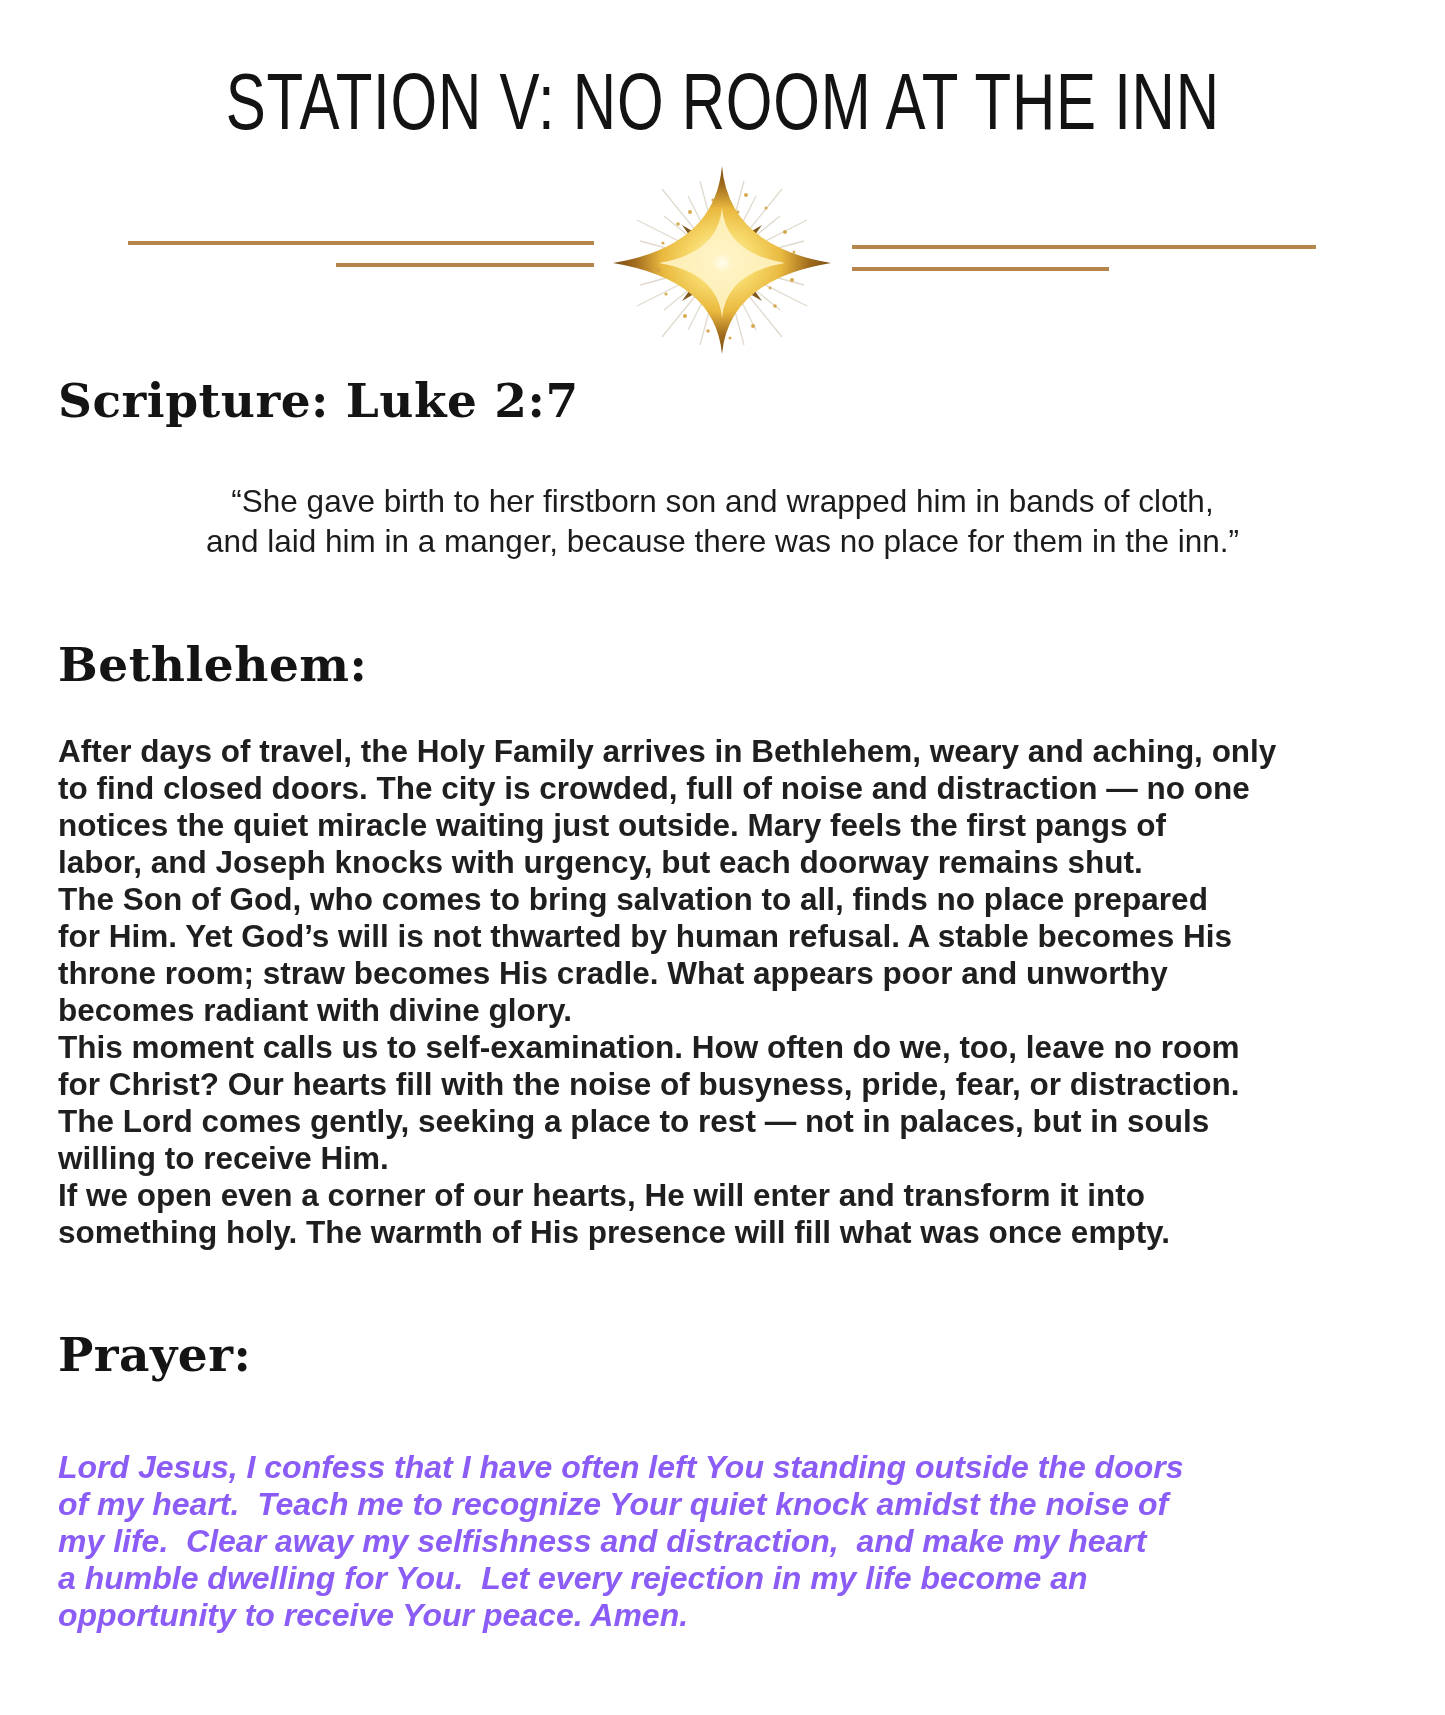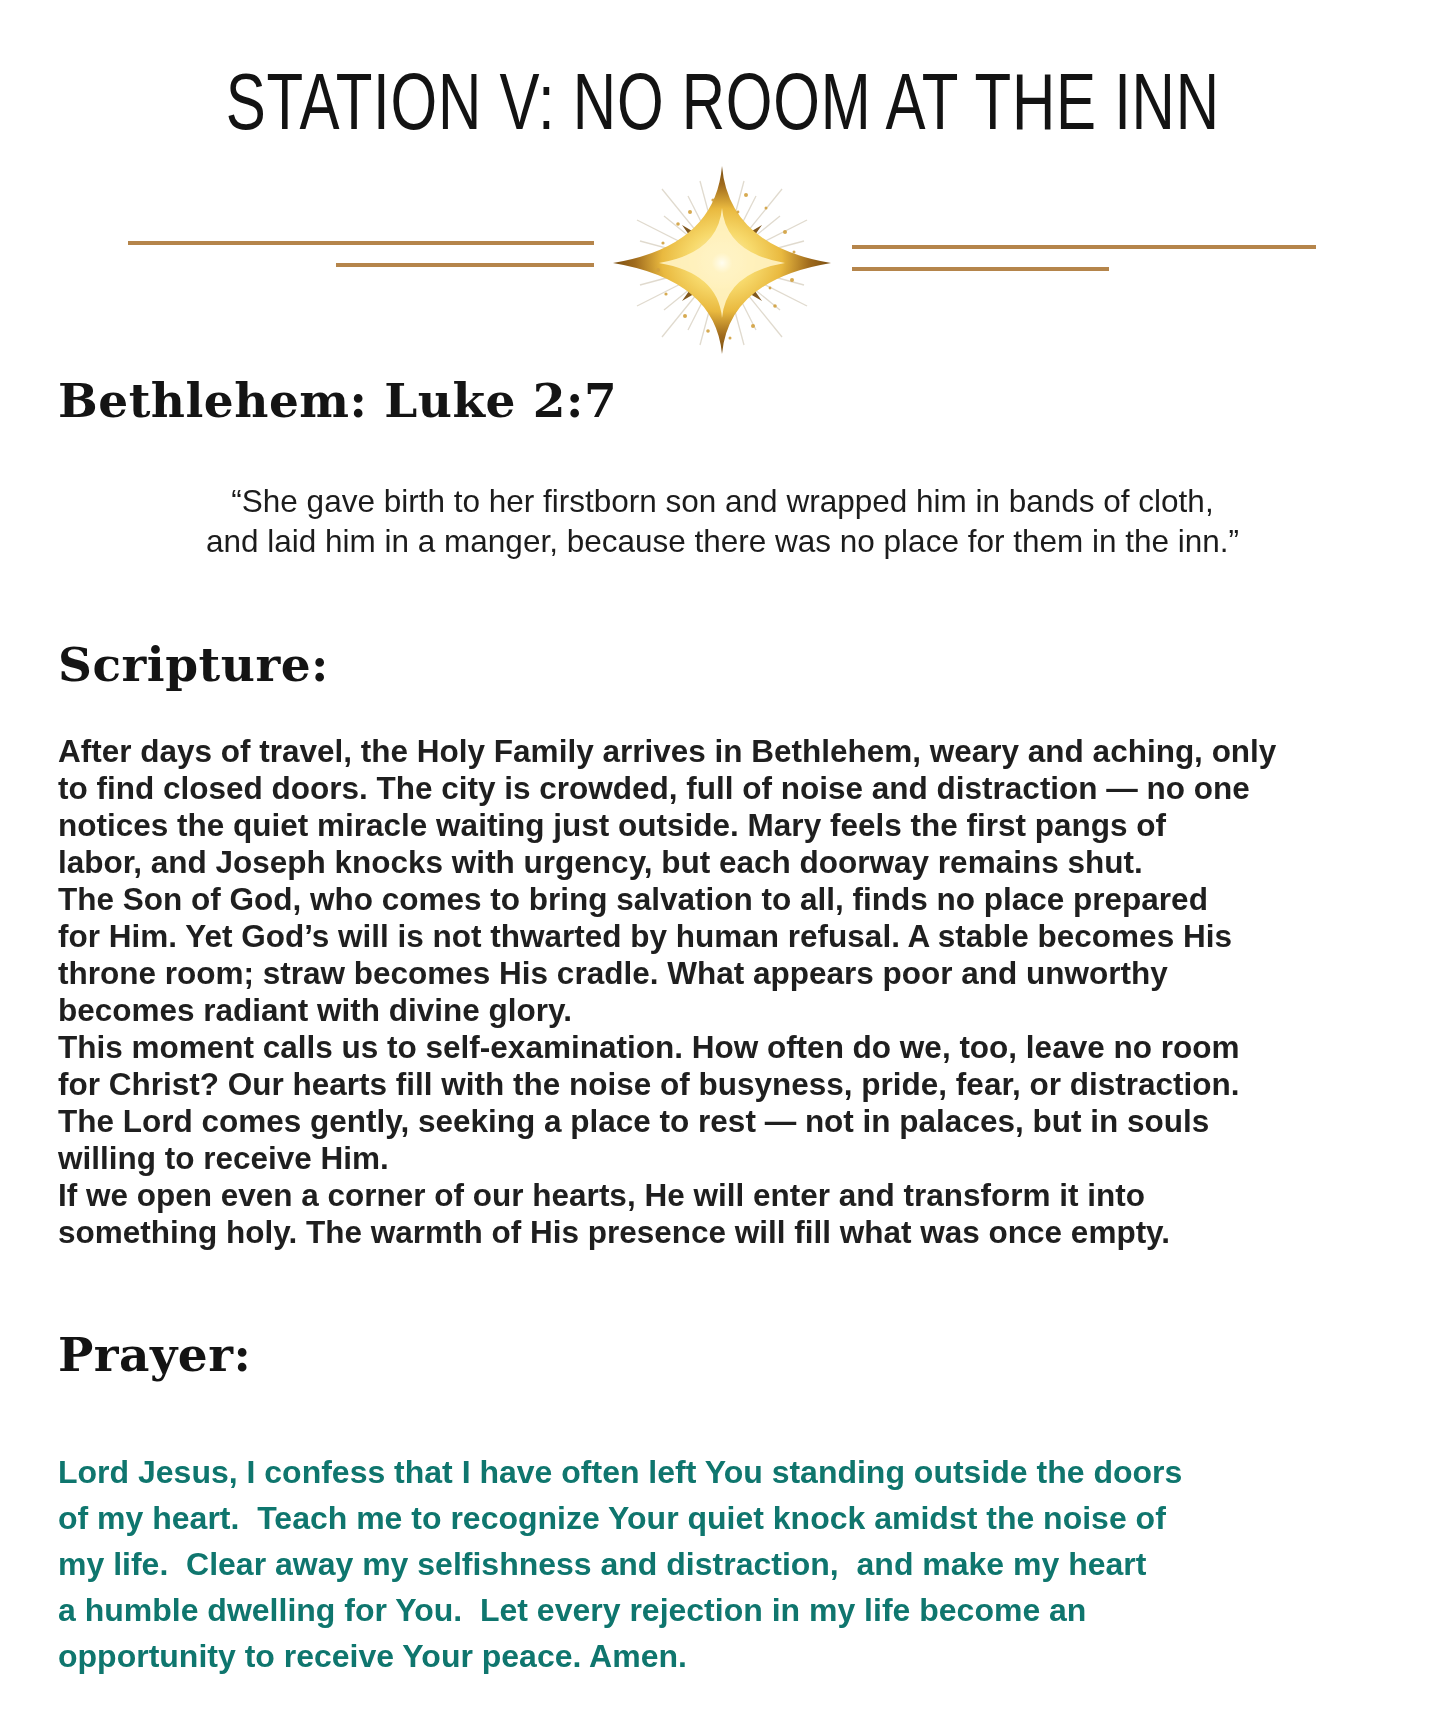--- a/index.html
+++ b/index.html
@@ -57,23 +57,23 @@
     position:absolute; left:58px; top:733px; width:1370px;
     font-size:31.5px; line-height:37px;
     color:#1f1f1f;
     white-space:pre;
     font-weight:bold;
   }
 
   
   .prayer-body {
     position:absolute; left:58px; top:1449px; width:1370px;
-    font-weight:700; 
-    font-size:32px; line-height:46px;
-    color:#0f766e;
+    font-weight:700; font-style:italic;
+    font-size:32px; line-height:37px;
+    color:#8b5cf6;
     white-space:pre;
   }
 </style>
 </head>
 <body>
 
 <div class="page">
 
   <h1 class="title"><span class="title-inner">STATION V: NO ROOM AT THE INN</span></h1>
 
@@ -150,26 +150,26 @@
         <circle cx="96" cy="146" r="1.6"></circle>
           <circle cx="88" cy="122" r="2"></circle>
         <circle cx="93" cy="95" r="1.6"></circle>
           <circle cx="108" cy="76" r="1.8"></circle>
         <circle cx="168" cy="64" r="1.4"></circle>
           <circle cx="200" cy="140" r="1.4"></circle>
       </g>
     </svg>
   </div>
 
-  <h2 class="serif-h scripture-h">Bethlehem: Luke 2:7</h2>
+  <h2 class="serif-h scripture-h">Scripture: Luke 2:7</h2>
 
   <div class="quote">“She gave birth to her firstborn son and wrapped him in bands of cloth,
 and laid him in a manger, because there was no place for them in the inn.”</div>
 
-  <h2 class="serif-h meditation-h">Scripture:</h2>
+  <h2 class="serif-h meditation-h">Bethlehem:</h2>
 
   <div class="meditation-body">After days of travel, the Holy Family arrives in Bethlehem, weary and aching, only
 to find closed doors. The city is crowded, full of noise and distraction — no one
 notices the quiet miracle waiting just outside. Mary feels the first pangs of
 labor, and Joseph knocks with urgency, but each doorway remains shut.
 The Son of God, who comes to bring salvation to all, finds no place prepared
 for Him. Yet God’s will is not thwarted by human refusal. A stable becomes His
 throne room; straw becomes His cradle. What appears poor and unworthy
 becomes radiant with divine glory.
 This moment calls us to self-examination. How often do we, too, leave no room

